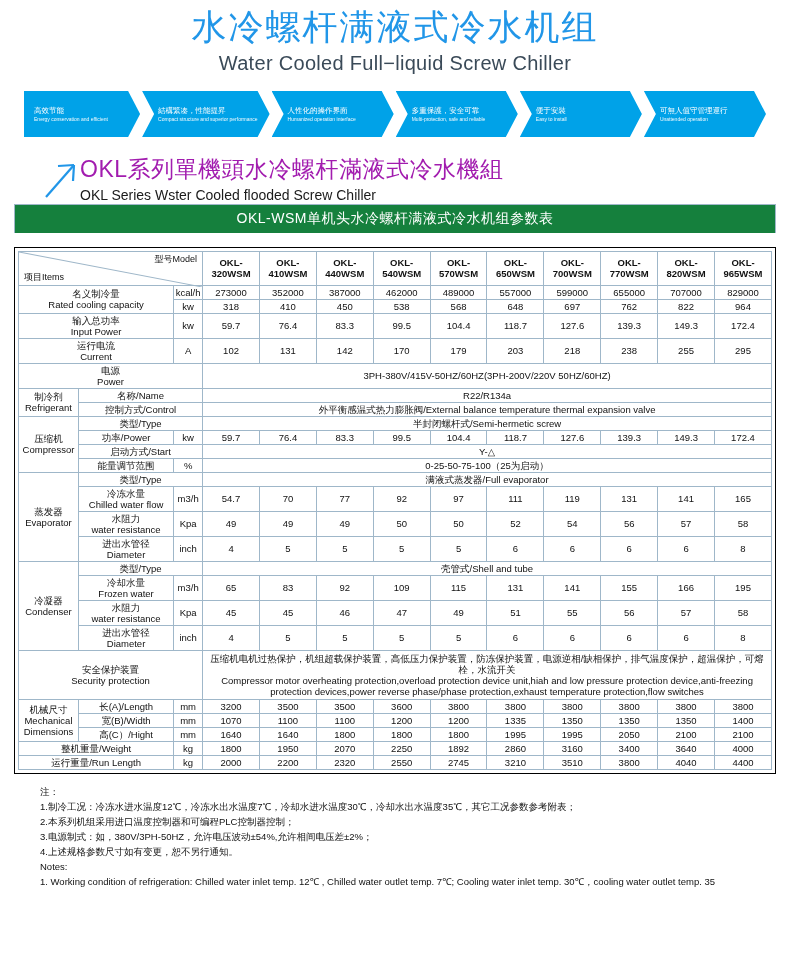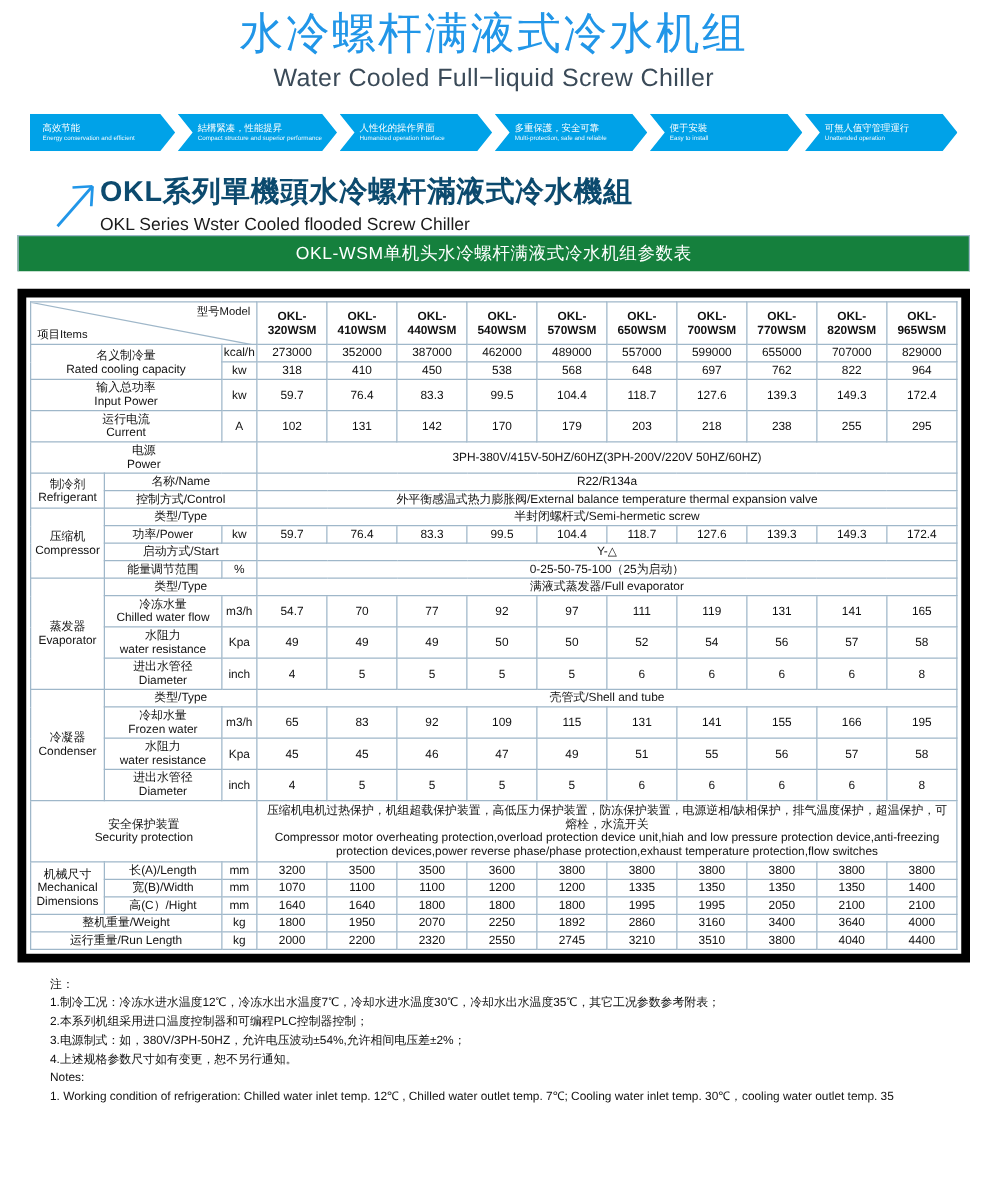--- a/index.html
+++ b/index.html
@@ -31,21 +31,21 @@
   
   .banner {
     display: flex;
     justify-content: center;
     gap: 2px;
     margin-top: 16px;
     padding: 0 10px;
   }
   .chev {
     position: relative;
-    height: 30px;
+    height: 46px;
     flex: 1 1 0;
     background: #00a2e8;
     color: #ffffff;
     display: flex;
     flex-direction: column;
     justify-content: center;
     padding-left: 16px;
     padding-right: 12px;
     clip-path: polygon(0 0, calc(100% - 12px) 0, 100% 50%, calc(100% - 12px) 100%, 0 100%, 12px 50%);
   }
@@ -54,25 +54,25 @@
   .chev .c2 { font-size: 5px; line-height: 7px; white-space: nowrap; opacity: .95; }
 
   
   .series {
     display: flex;
     align-items: flex-start;
     margin-top: 18px;
     padding-left: 26px;
   }
   .series-arrow { width: 40px; flex: 0 0 40px; padding-top: 2px; }
-  .series-text .s-cn { font-size: 23px; color: #0c4a6e; line-height: 1.25; letter-spacing: 0.5px; font-weight: bold; }
+  .series-text .s-cn { font-size: 23px; color: #a21caf; line-height: 1.25; letter-spacing: 0.5px; }
   .series-text .s-en { font-size: 14px; color: #1a1a1a; line-height: 1.3; margin-top: 2px; }
 
   
-  .tbl-wrap { margin-top: 14px; border: 7px solid #000000; padding: 3px; }
+  .tbl-wrap { margin-top: 14px; border: 1px solid #000000; padding: 3px; }
   table.spec { border-collapse: collapse; width: 100%; table-layout: fixed; }
   table.spec td, table.spec th {
     border: 1px solid #9fb7c9;
     font-size: 9.5px;
     text-align: center;
     vertical-align: middle;
     padding: 1px 1px;
     line-height: 11px;
     color: #111;
   }

